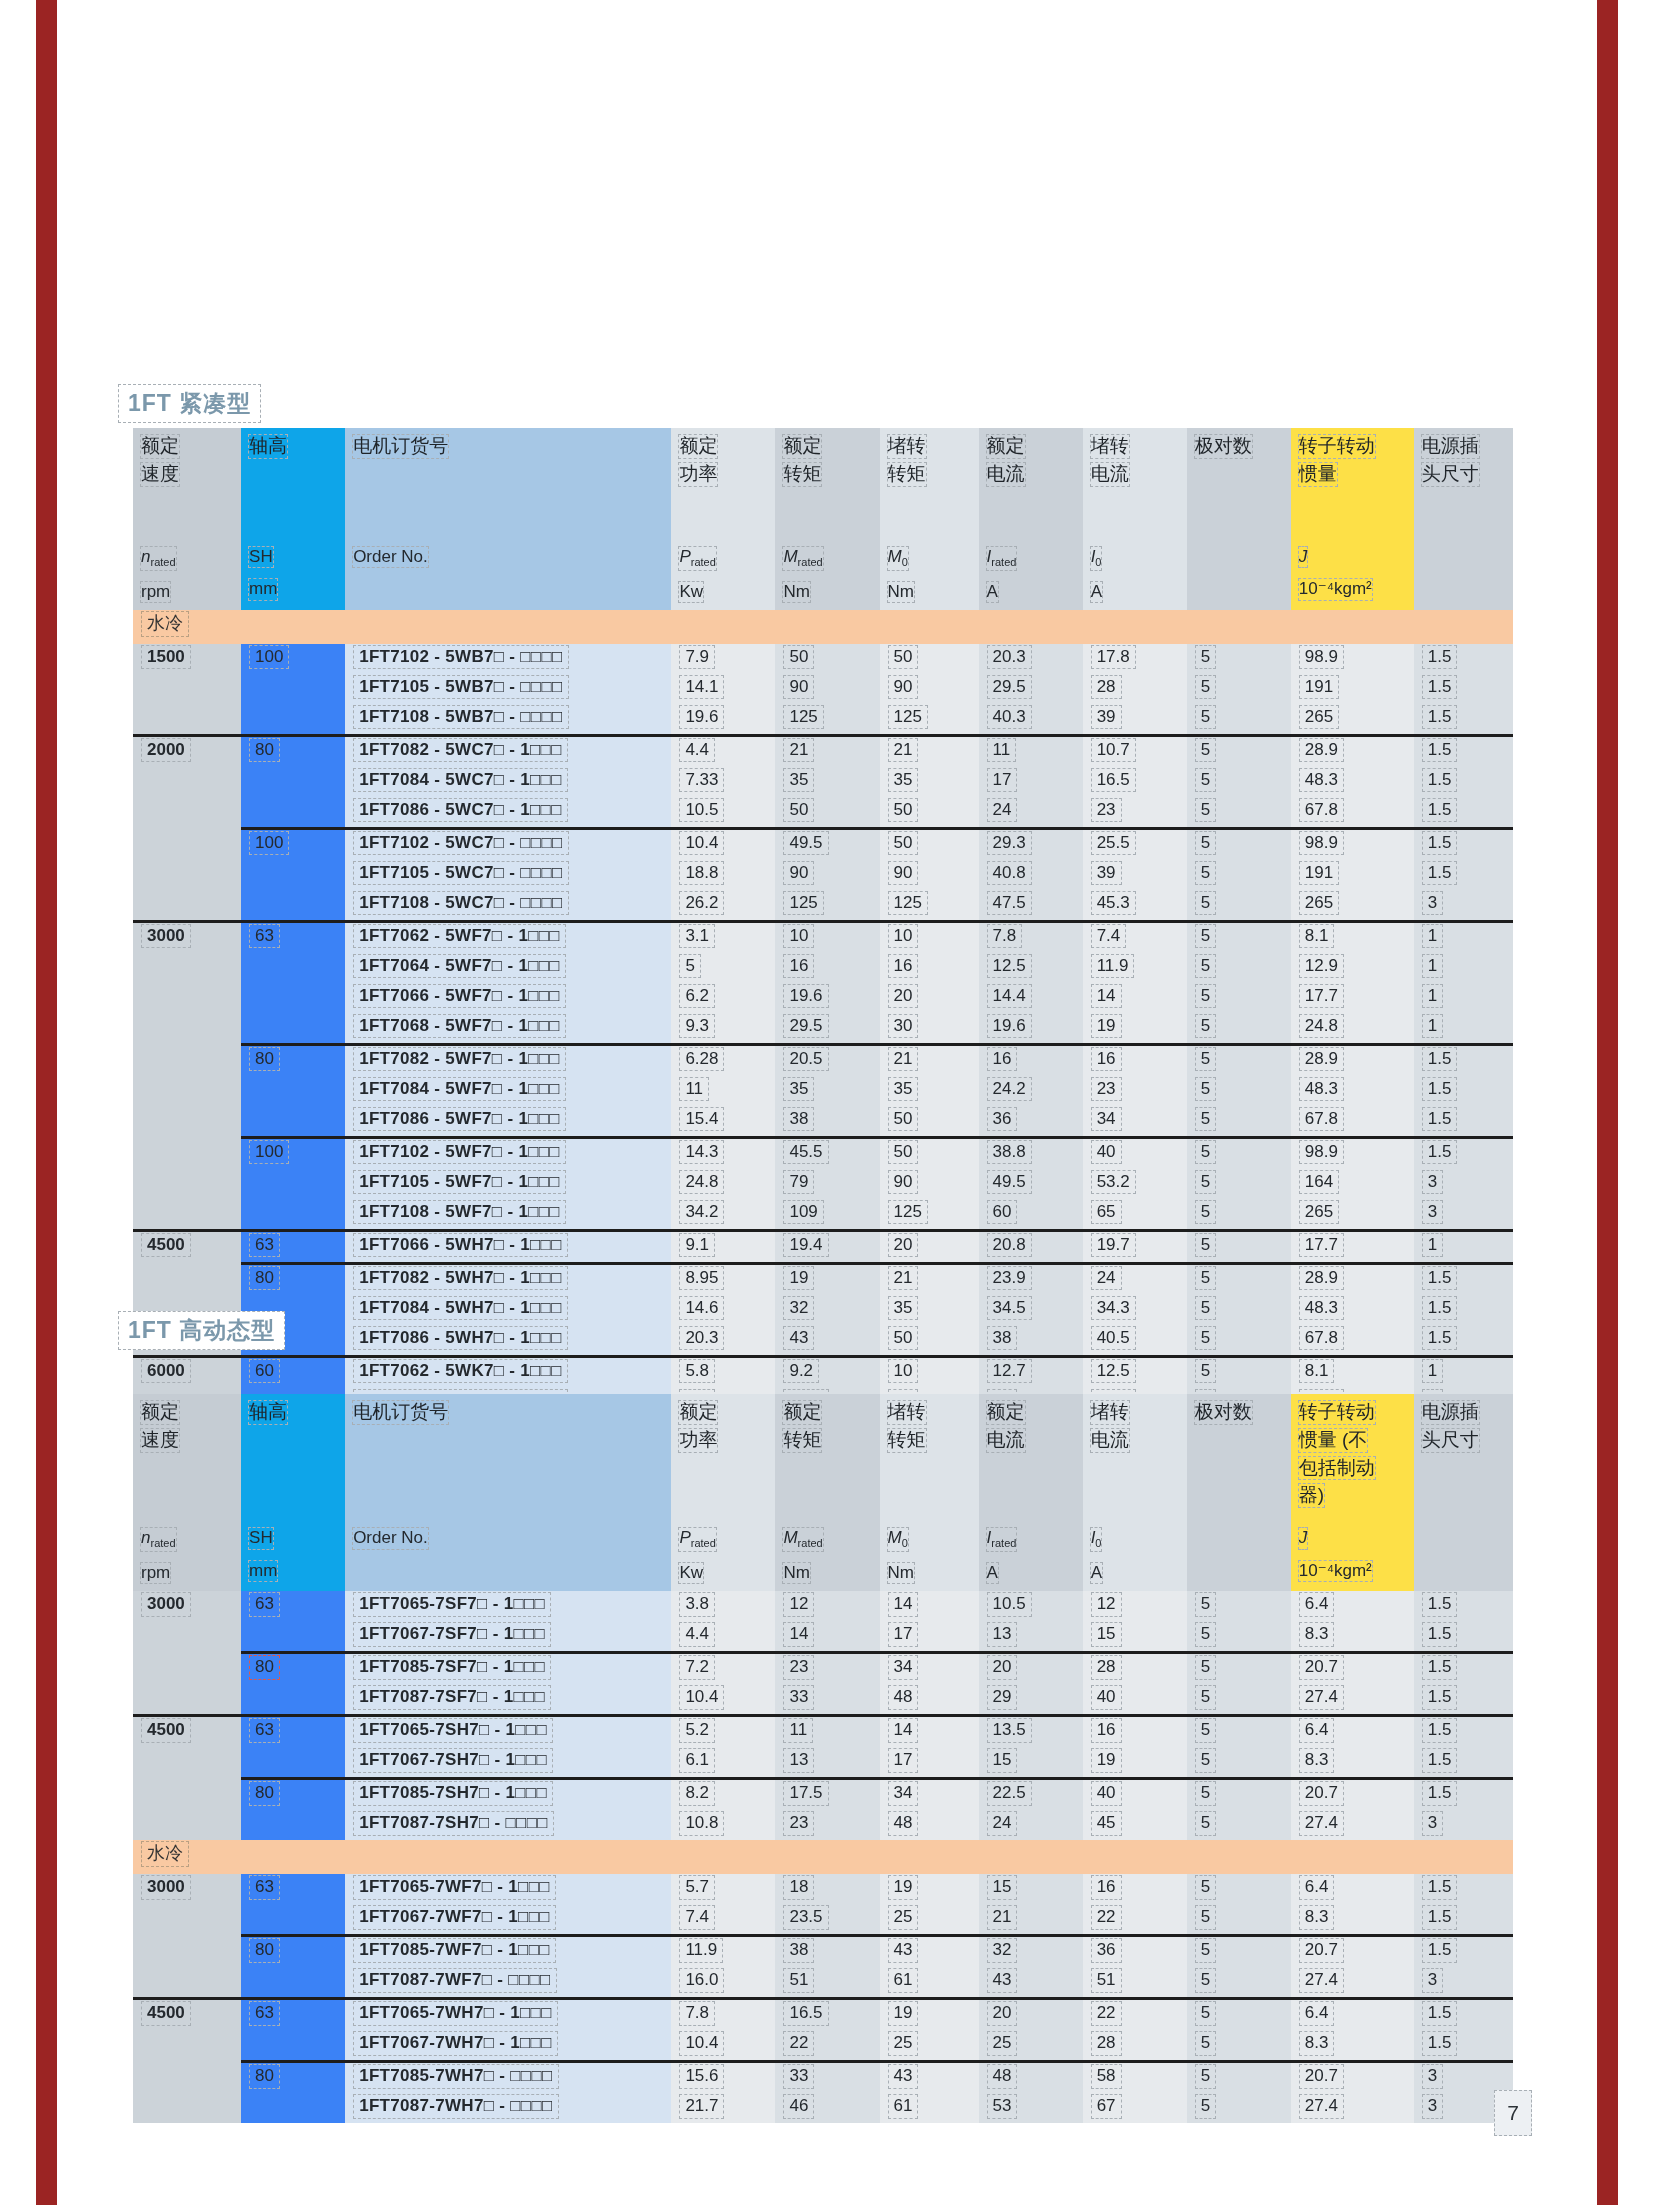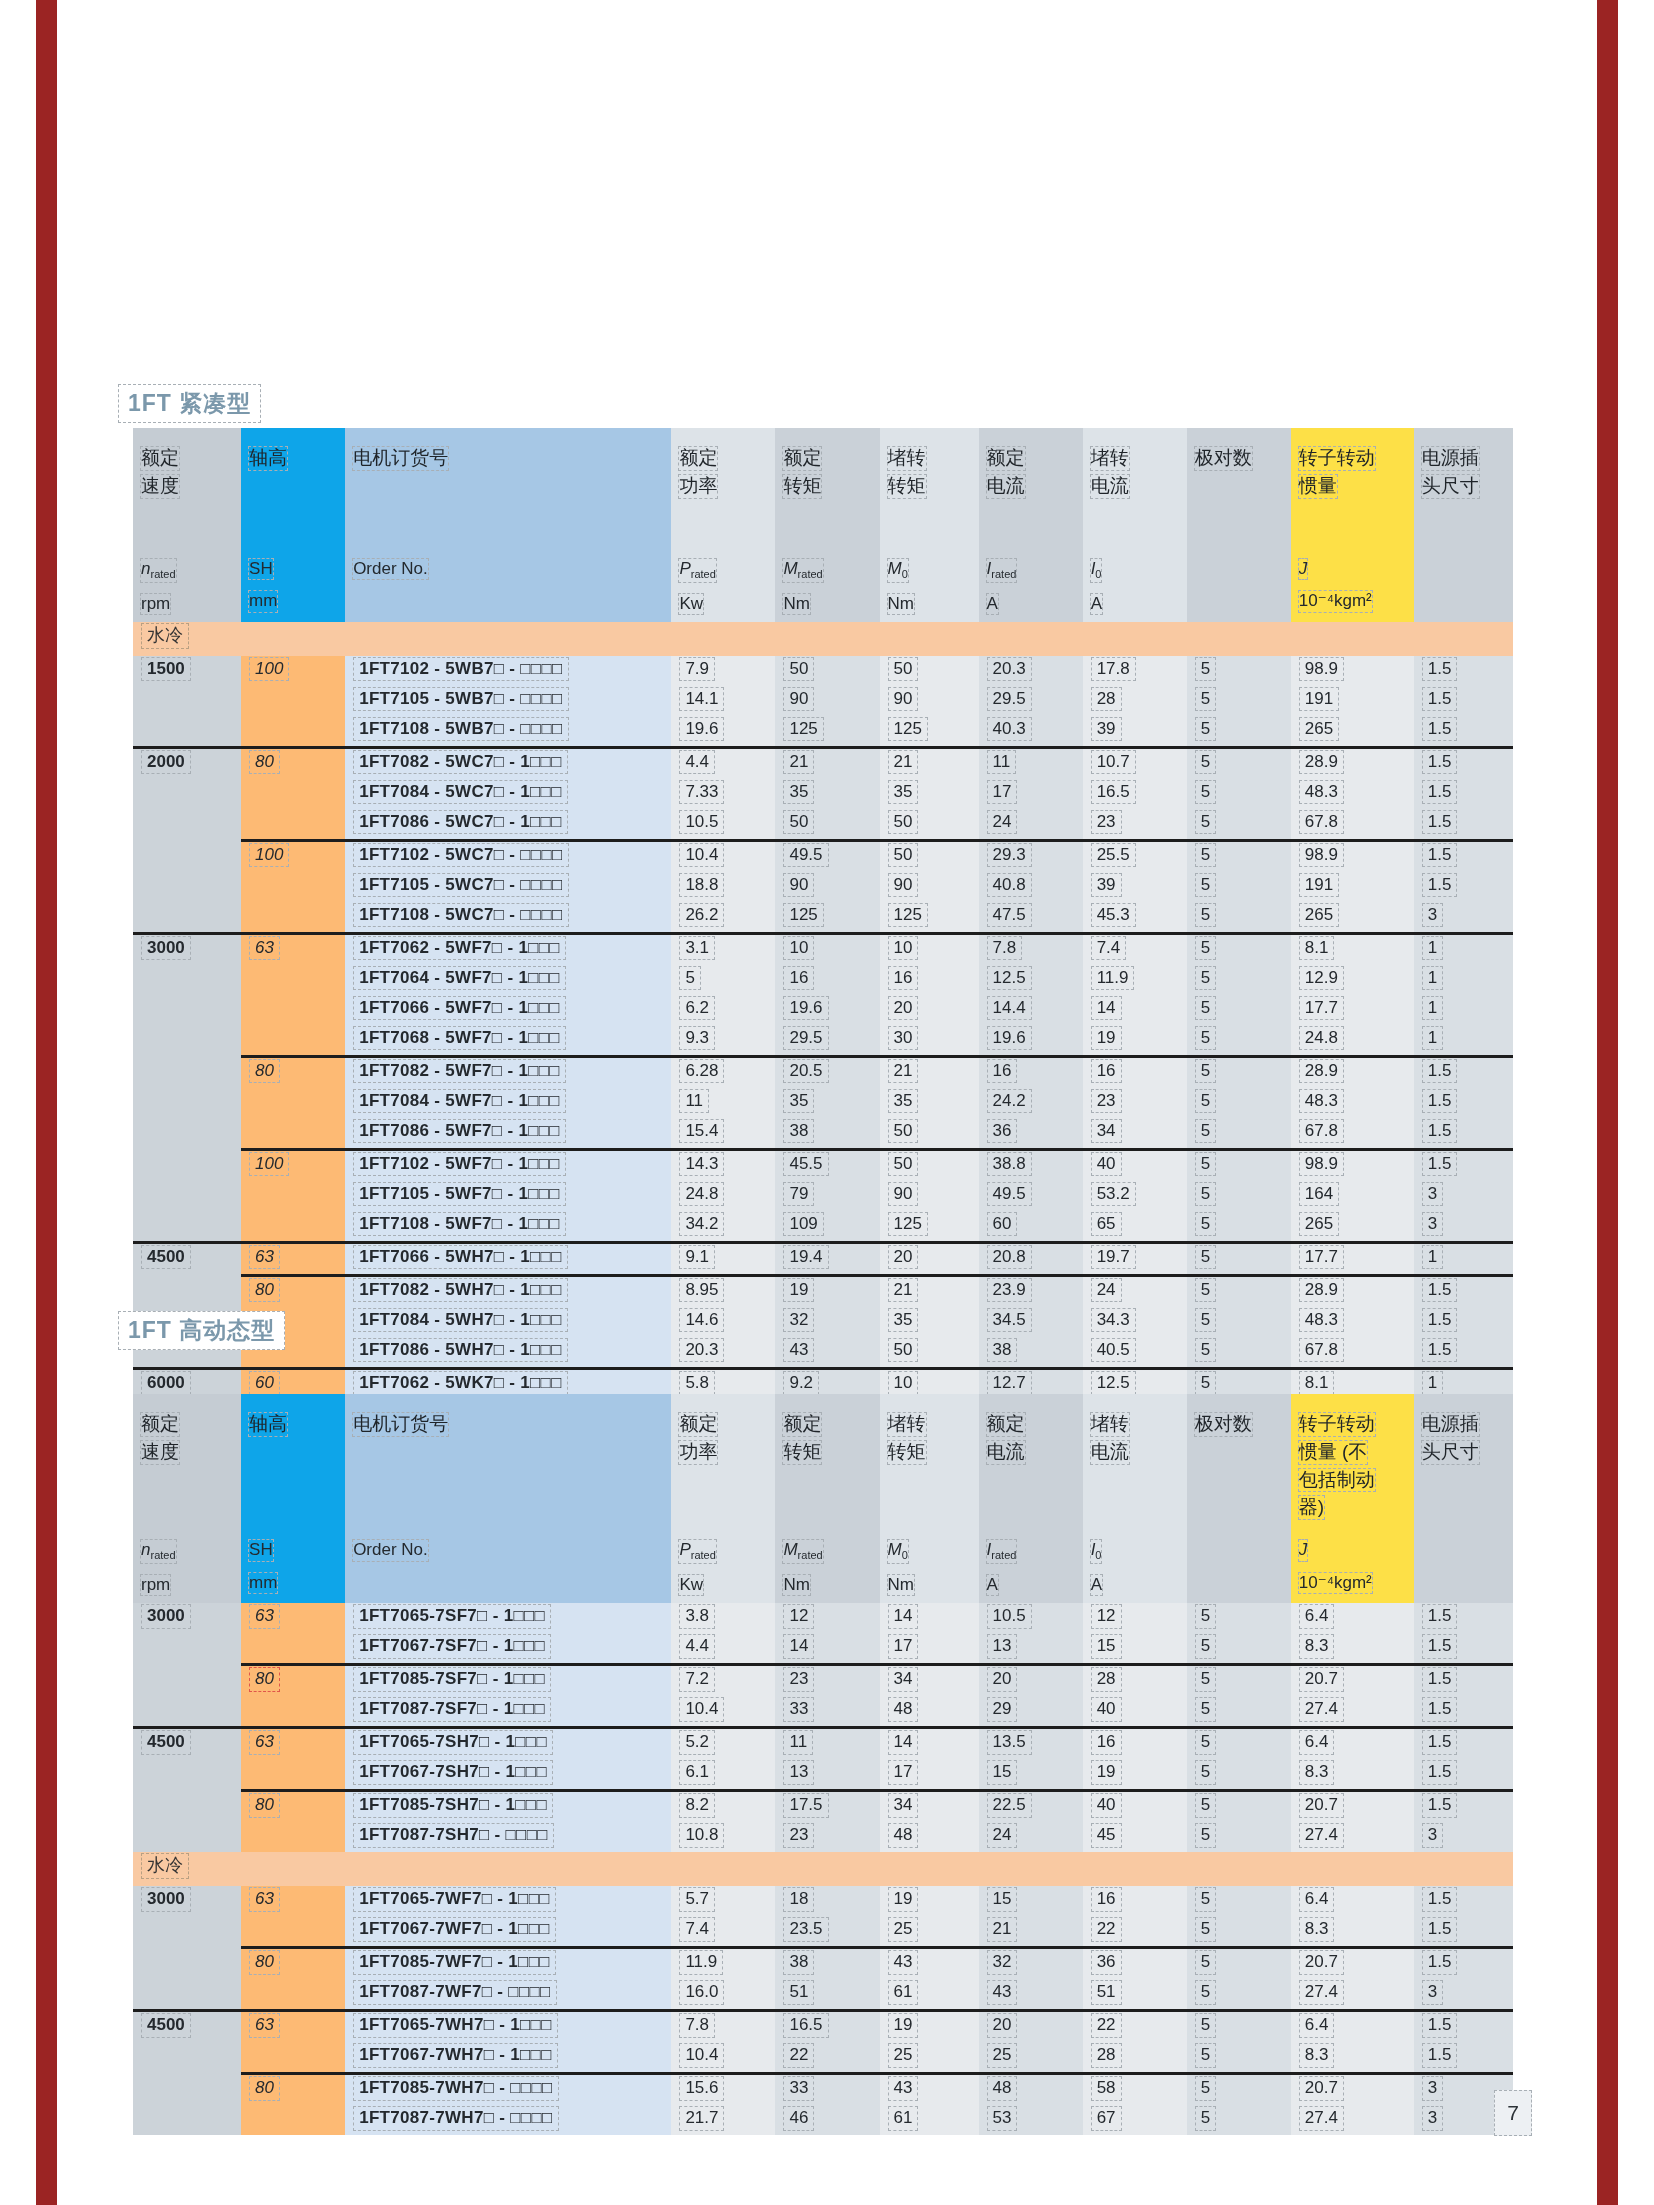--- a/index.html
+++ b/index.html
@@ -31,28 +31,28 @@
   .datatable th,.datatable td{margin:0;vertical-align:top;text-align:left;font-weight:normal;}
 
   
   thead .c0{background:#c5ccd3;} thead .c1{background:#0ea5e9;}
   thead .c2{background:var(--ordhead,#a6c7e5);}
   thead .c3{background:#dde3e8;} thead .c4{background:#cad1d8;}
   thead .c5{background:#dde3e8;} thead .c6{background:#cad1d8;}
   thead .c7{background:#dde3e8;} thead .c8{background:#cad1d8;}
   thead .c9{background:#fde047;} thead .c10{background:#cad1d8;}
   
-  tbody .c0{background:#ccd3d9;} tbody .c1{background:#fdba74;font-style:italic;}
+  tbody .c0{background:#ccd3d9;} tbody .c1{background:#3b82f6;}
   tbody .c2{background:var(--ordcell,#d6e3f2);}
   tbody .c3{background:#e7eaed;} tbody .c4{background:#d9dfe4;}
   tbody .c5{background:#e7eaed;} tbody .c6{background:#d9dfe4;}
   tbody .c7{background:#e7eaed;} tbody .c8{background:#d9dfe4;}
   tbody .c9{background:#e7eaed;} tbody .c10{background:#d9dfe4;}
 
-  thead th{padding:18px 0 4px 7px;}
+  thead th{padding:6px 0 4px 7px;}
   .hrow1 th{height:96px;}
   #table-dynamic .hrow1 th{height:106px;}
   .hrow2 th{height:58px;padding-top:2px;}
 
   .tk{
     display:inline-block;border:1px dashed #a8afb5;padding:1px 5px;
     font-size:17px;line-height:1.2;color:#24292e;white-space:nowrap;
   }
   .tk.red{border-color:#e0564a;}
   .hd .tk{font-size:19px;font-weight:500;color:#1f2429;margin-bottom:3px;display:table;}

